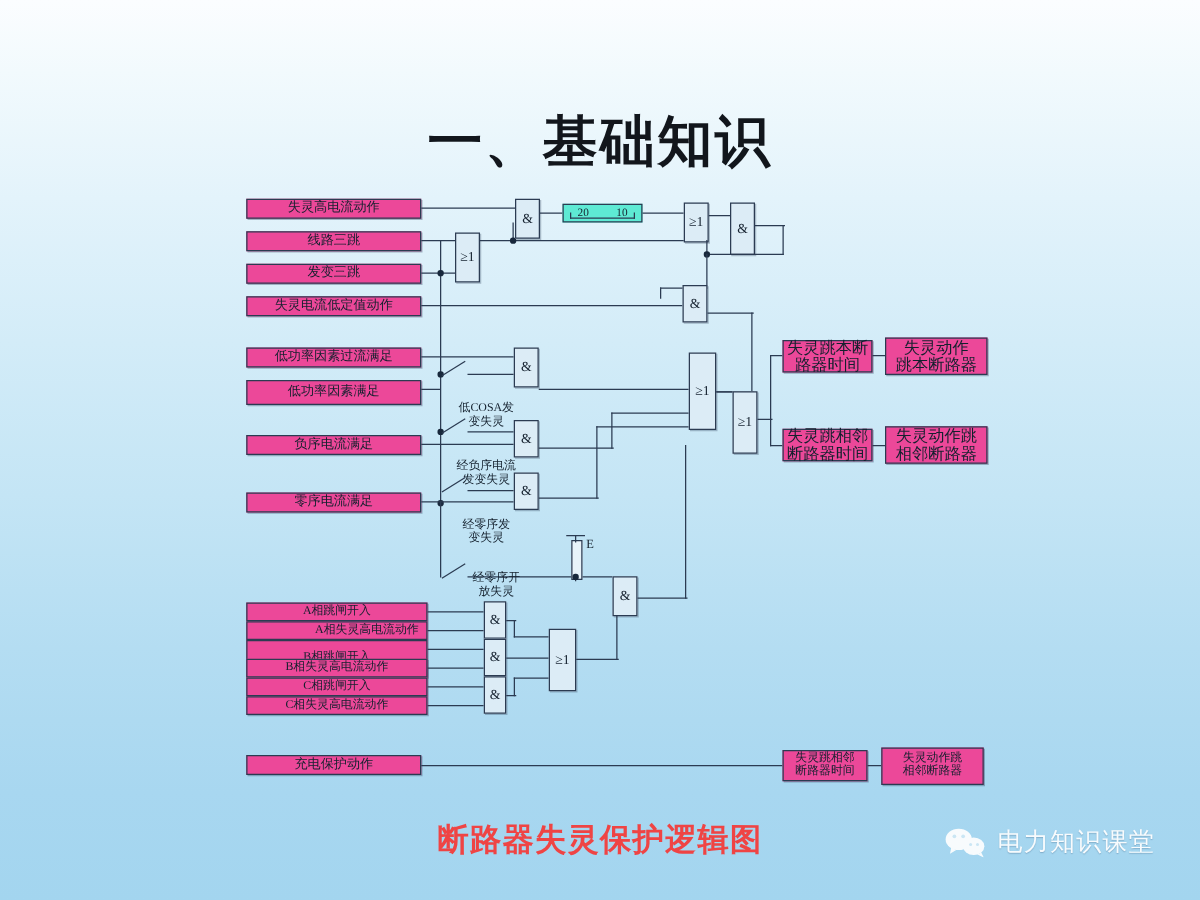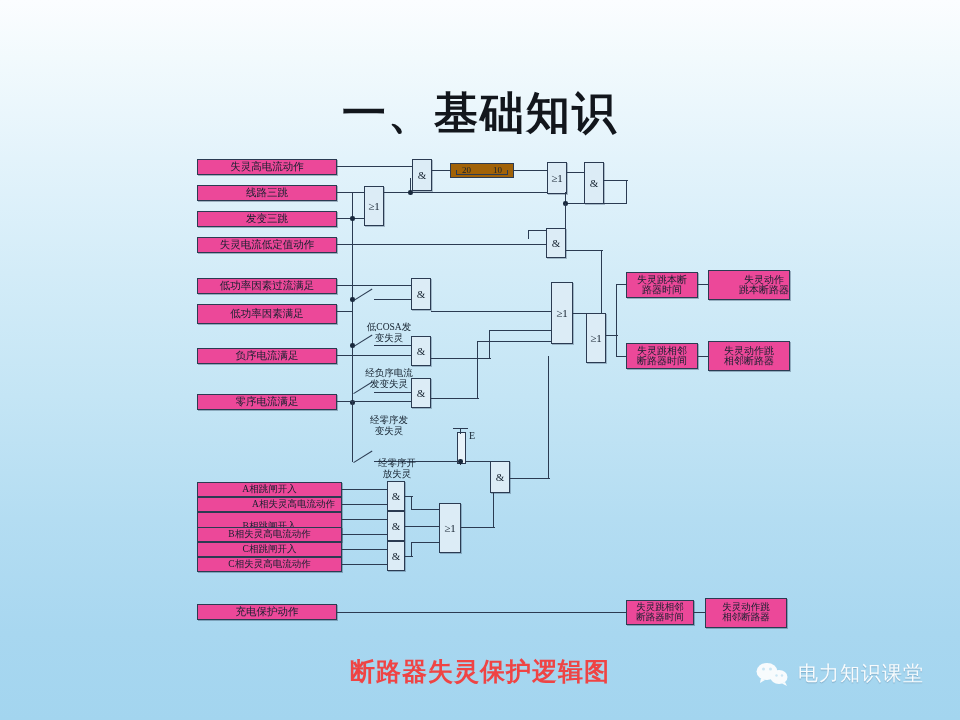--- a/index.html
+++ b/index.html
@@ -36,21 +36,21 @@
   .inbox{font-size:10.5px;}
   .inbox6{font-size:9.5px;}
   .gate{
     position:absolute;box-sizing:border-box;
     border:1.4px solid #2b3b52;background:#dcecf6;
     display:flex;align-items:center;justify-content:center;
     font-family:"Liberation Serif","DejaVu Serif",serif;
     font-size:11px;color:#14202e;
     box-shadow:1px 1px 0 rgba(40,60,85,.3);
   }
-  .outbox{font-size:10px;}
+  .outbox{font-size:13px;}
   .outbox.small{font-size:9.5px;}
 
   
   .w{position:absolute;background:#2b3b52;}
   .wh{height:1.4px;}
   .wv{width:1.4px;}
   .dot{position:absolute;width:4.5px;height:4.5px;border-radius:50%;background:#18283c;}
 
   
   .sw{position:absolute;width:20px;height:12px;}
@@ -59,21 +59,21 @@
     background:#2b3b52;transform-origin:left bottom;transform:rotate(-32deg);
   }
   .swlab{
     position:absolute;font-family:"Liberation Serif","DejaVu Serif",serif;
     font-size:9.5px;color:#15222f;line-height:1.15;text-align:center;width:74px;margin-top:20px;
   }
 
   
   .res{position:absolute;width:7px;height:30px;border:1.4px solid #2b3b52;background:#e8f3fa;}
   .reslab{position:absolute;font-size:10px;font-family:"Liberation Serif",serif;color:#15222f;}
-  .timerframe{position:absolute;border:1.4px solid #2b3b52;box-sizing:border-box;background:#a16207;}
+  .timerframe{position:absolute;border:1.4px solid #2b3b52;box-sizing:border-box;background:#5eead4;}
 
   
   .wm{position:absolute;left:756px;top:660px;display:flex;align-items:center;gap:8px;opacity:.92;}
   .wmtext{
     font-family:"Liberation Serif","DejaVu Serif",serif;
     font-size:20px;color:#ffffff;letter-spacing:1px;
     text-shadow:0 1px 1px rgba(90,130,160,.55);
   }
 </style>
 </head>
@@ -254,21 +254,21 @@
   <div class="w wh" style="left:606px;top:335px;width:12px;"></div>
   <div class="w wv" style="left:616px;top:284px;height:73px;"></div>
   <div class="w wh" style="left:616px;top:284px;width:10px;"></div>
   <div class="w wh" style="left:616px;top:356px;width:10px;"></div>
 
   <div class="bx outbox" style="left:626px;top:272px;width:72px;height:26px;">
     <span style="white-space:pre-line;">失灵跳本断
 路器时间</span>
   </div>
   <div class="w wh" style="left:698px;top:284px;width:10px;"></div>
-  <div class="bx outbox" style="left:708px;top:270px;width:82px;height:30px;justify-content:flex-end;">
+  <div class="bx outbox" style="left:708px;top:270px;width:82px;height:30px;">
     <span style="white-space:pre-line;">失灵动作
 跳本断路器</span>
   </div>
 
   <div class="bx outbox" style="left:626px;top:343px;width:72px;height:26px;">
     <span style="white-space:pre-line;">失灵跳相邻
 断路器时间</span>
   </div>
   <div class="w wh" style="left:698px;top:356px;width:10px;"></div>
   <div class="bx outbox" style="left:708px;top:341px;width:82px;height:30px;">

